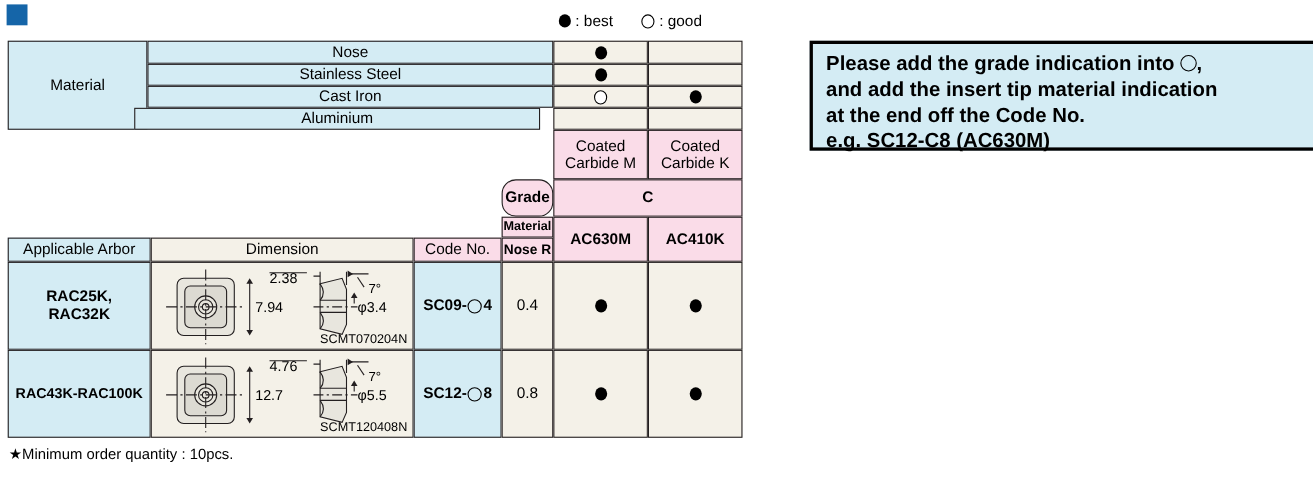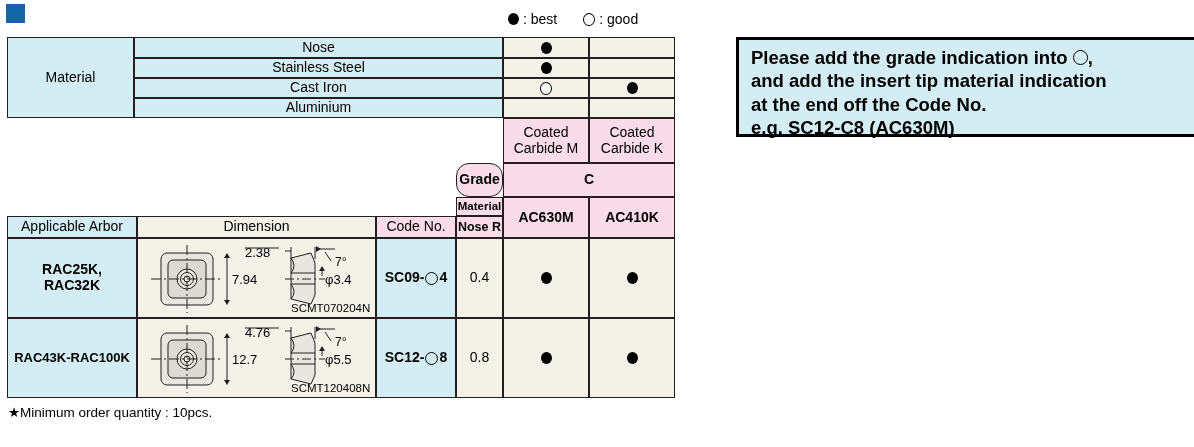--- a/index.html
+++ b/index.html
@@ -104,21 +104,21 @@
     <span class="dot-open"></span>
     <span>: good</span>
   </span>
 </div>
 
 <div class="cell blue" style="left:7px;top:37px;width:127px;height:81px;">Material</div>
 
 <div class="cell blue" style="left:134px;top:37px;width:369px;height:21px;">Nose</div>
 <div class="cell blue" style="left:134px;top:58px;width:369px;height:20px;">Stainless Steel</div>
 <div class="cell blue" style="left:134px;top:78px;width:369px;height:20px;">Cast Iron</div>
-<div class="cell blue" style="left:134px;top:98px;width:369px;height:20px;">Aluminium</div>
+<div class="cell blue" style="left:122px;top:98px;width:369px;height:20px;">Aluminium</div>
 
 <div class="cell cream" style="left:503px;top:37px;width:86px;height:21px;">
   <span class="dot-filled"></span>
 </div>
 <div class="cell cream" style="left:503px;top:58px;width:86px;height:20px;">
   <span class="dot-filled"></span>
 </div>
 <div class="cell cream" style="left:503px;top:78px;width:86px;height:20px;">
   <span class="dot-open"></span>
 </div>

